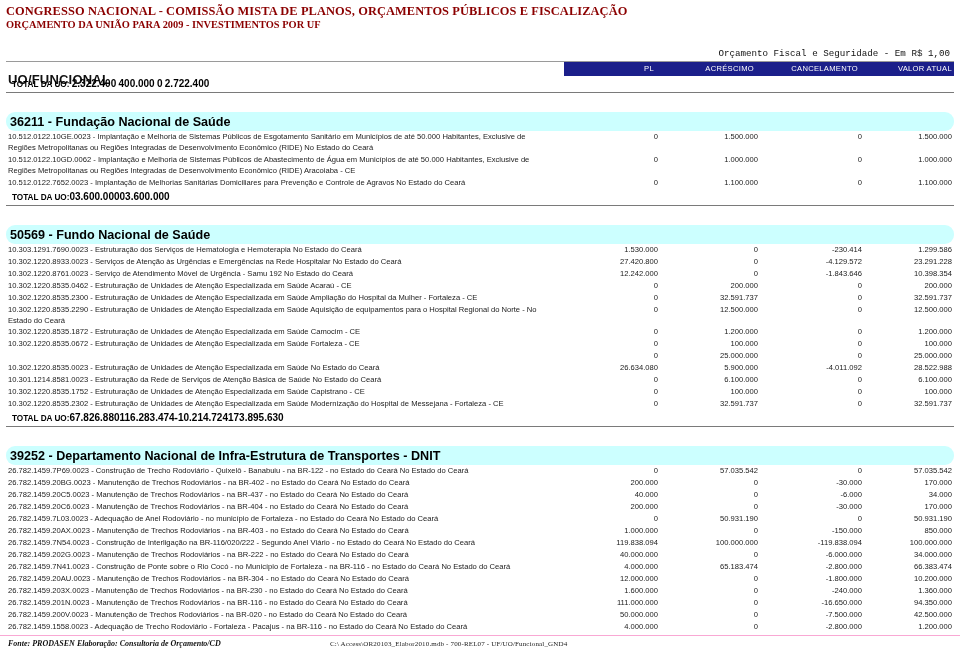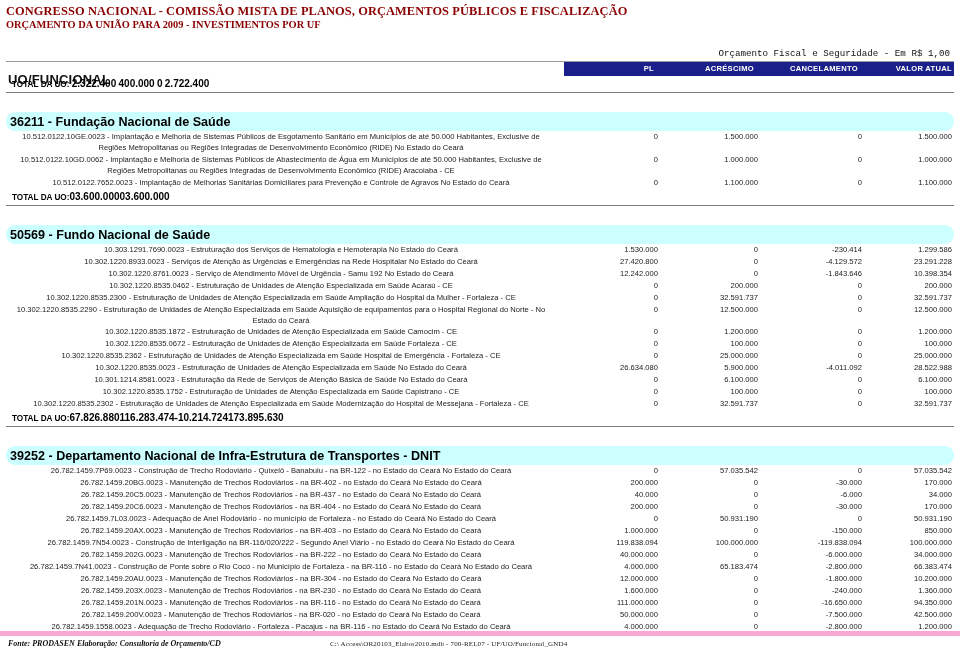--- a/index.html
+++ b/index.html
@@ -74,42 +74,41 @@
     top: 0;
     width: 390px;
     height: 14px;
     background: #1b1f8a;
   }
   .band .h {
     position: absolute;
     top: 2px;
     color: #ffffff;
     font-size: 7.6px;
-    font-weight: bold;
+    font-weight: normal;
     letter-spacing: .3px;
     text-align: right;
   }
   .h-pl    { right: 300px; }
   .h-acr   { right: 200px; }
   .h-can   { right: 96px;  }
   .h-val   { right: 2px;   }
 
   
   .row {
     position: relative;
     min-height: 11px;
     font-size: 7.6px;
     line-height: 10.5px;
     padding: 1px 0 0 2px;
   }
   .row .label {
     display: block;
     padding-right: 400px;
     color: #1a1a1a;
-    text-align: center;
   }
   .row .n {
     position: absolute;
     top: 1px;
     text-align: right;
     font-size: 7.6px;
     color: #1a1a1a;
     white-space: nowrap;
   }
   .n-pl  { right: 296px; width: 90px; }
@@ -150,21 +149,21 @@
     white-space: nowrap;
   }
 
   
   .footer {
     position: absolute;
     left: 0;
     right: 0;
     bottom: 4px;
     height: 16px;
-    border-top: 5px solid #f9a8d4;
+    border-top: 1px solid #f9a8d4;
     padding-top: 2px;
   }
   .footer .src {
     position: absolute;
     left: 8px;
     top: 3px;
     font-family: "Liberation Serif", serif;
     font-style: italic;
     font-weight: bold;
     font-size: 8px;
@@ -287,21 +286,20 @@
         <span class="n n-val">1.200.000</span>
       </div>
       <div class="row">
         <span class="label">10.302.1220.8535.0672 - Estruturação de Unidades de Atenção Especializada em Saúde Fortaleza - CE</span>
         <span class="n n-pl">0</span>
         <span class="n n-acr">100.000</span>
         <span class="n n-can">0</span>
         <span class="n n-val">100.000</span>
       </div>
       <div class="row">
-        <span class="label">10.302.1220.8535.2362 - Estruturação de Unidades de Atenção Especializada em Saúde Hospital de Emergência - Fortaleza - CE</span>
         <span class="n n-pl">0</span>
         <span class="n n-acr">25.000.000</span>
         <span class="n n-can">0</span>
         <span class="n n-val">25.000.000</span>
       </div>
       <div class="row">
         <span class="label">10.302.1220.8535.0023 - Estruturação de Unidades de Atenção Especializada em Saúde No Estado do Ceará</span>
         <span class="n n-pl">26.634.080</span>
         <span class="n n-acr">5.900.000</span>
         <span class="n n-can">-4.011.092</span>

